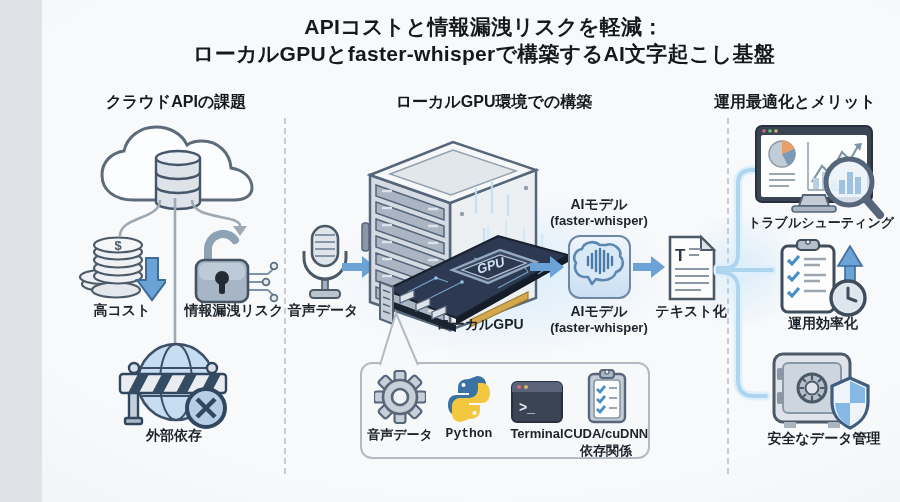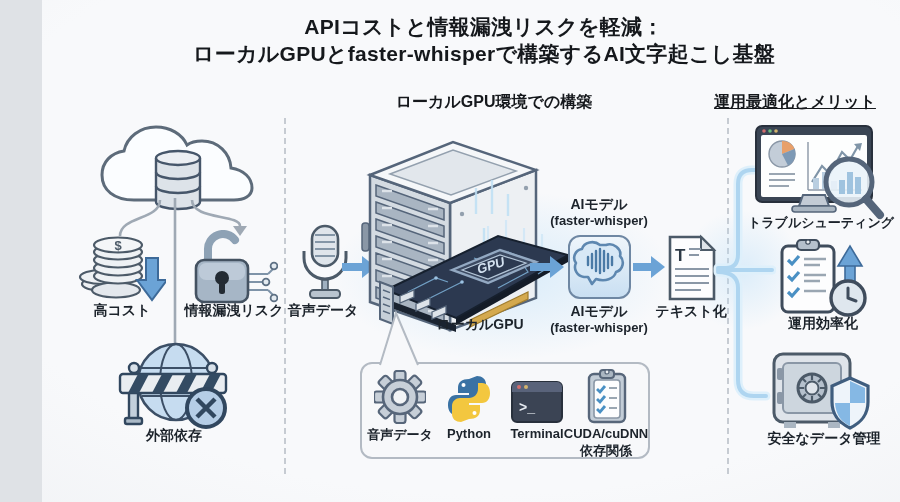--- a/index.html
+++ b/index.html
@@ -30,20 +30,21 @@
     <div>APIコストと情報漏洩リスクを軽減：</div>
     <div>ローカルGPUとfaster-whisperで構築するAI文字起こし基盤</div>
   </div>
 
   <div class="divider" style="left:242px;"></div>
   <div class="divider" style="left:685px;"></div>
 
   <div class="glow" style="left:290px;top:190px;width:340px;height:170px;background:radial-gradient(closest-side,rgba(185,222,248,.5),rgba(185,222,248,0));"></div>
   <div class="glow" style="left:640px;top:210px;width:120px;height:120px;background:radial-gradient(closest-side,rgba(185,222,248,.45),rgba(185,222,248,0));"></div>
 
+  <div class="hd" style="left:134px;top:92px;">クラウドAPIの課題</div>
 
   <svg class="abs" style="left:52px;top:120px;" width="175" height="96" viewBox="0 0 175 96">
     <path d="M40 80 C20 80 8 70 8 55 C8 42 17 33 30 31 C33 17 46 7 62 7 C76 7 88 14 93 25 C97 22 103 21 108 21 C124 21 136 33 137 48 C150 50 158 58 158 68 C158 76 150 80 140 80 Z" fill="#fbfdff" stroke="#5d6b7a" stroke-width="3"></path>
     <g stroke="#46566a" stroke-width="2.4" fill="#dde3e9">
       <path d="M62 38 v44 c0 4 10 7 22 7 s22 -3 22 -7 V38"></path>
       <ellipse cx="84" cy="38" rx="22" ry="7" fill="#eceff3"></ellipse>
       <path d="M62 52 c0 4 10 7 22 7 s22 -3 22 -7" fill="none"></path>
       <path d="M62 66 c0 4 10 7 22 7 s22 -3 22 -7" fill="none"></path>
     </g>
   </svg>
@@ -255,21 +256,21 @@
     </g>
   </svg>
   <div class="lbl xs" style="left:358px;top:426px;">音声データ</div>
 
   <svg class="abs" style="left:404px;top:376px;" width="46" height="46" viewBox="0 0 46 46">
     <path d="M23 3 c-7 0 -11 3 -11 9 v5 h11 v2 H10 c-5 0 -8 4 -8 10 c0 6 3 10 8 10 h4 v-6 c0 -5 4 -9 9 -9 h9 c4 0 8 -3 8 -8 v-8 c0 -5 -4 -8 -9 -8 z" fill="#3a72a4"></path>
     <circle cx="17.5" cy="9" r="2" fill="#fff"></circle>
     <path d="M23 43 c7 0 11 -3 11 -9 v-5 H23 v-2 h13 c5 0 8 -4 8 -10 c0 -6 -3 -10 -8 -10 h-4 v6 c0 5 -4 9 -9 9 h-9 c-4 0 -8 3 -8 8 v8 c0 5 4 8 9 8 z" fill="#f3c73f"></path>
     <circle cx="28.5" cy="37" r="2" fill="#fff"></circle>
   </svg>
-  <div class="lbl xs" style="left:427px;top:426px;">Python</div>
+  <div class="lbl xs" style="left:427px;top:426px;font-family:Liberation Mono, monospace;">Python</div>
 
   <svg class="abs" style="left:469px;top:381px;" width="52" height="42" viewBox="0 0 52 42">
     <rect x="1" y="1" width="50" height="40" rx="5" fill="#3b4454" stroke="#28303c" stroke-width="2"></rect>
     <rect x="1" y="1" width="50" height="10" rx="5" fill="#59637a"></rect>
     <rect x="1" y="7" width="50" height="4" fill="#59637a"></rect>
     <circle cx="8" cy="6" r="2" fill="#d26d6d"></circle>
       <circle cx="15" cy="6" r="2" fill="#d2b36d"></circle>
     <text x="8" y="31" font-size="14" font-weight="bold" fill="#e8edf3">&gt;_</text>
   </svg>
   <div class="lbl xs" style="left:495px;top:426px;">Terminal</div>
@@ -282,21 +283,21 @@
     <g stroke="#4a90c4" stroke-width="2.8" fill="none">
       <path d="M11 21 l3 3 l5 -6 M11 31 l3 3 l5 -6 M11 41 l3 3 l5 -6"></path>
     </g>
     <g stroke="#9aa6b2" stroke-width="2.2">
         <path d="M23 20 h8 M23 30 h8 M23 40 h8"></path>
       </g>
   </svg>
   <div class="lbl xs" style="left:564px;top:426px;">CUDA/cuDNN</div>
   <div class="lbl xs" style="left:564px;top:442px;">依存関係</div>
 
-  <div class="hd" style="left:753px;top:92px;text-decoration:underline;">運用最適化とメリット</div>
+  <div class="hd" style="left:753px;top:92px;">運用最適化とメリット</div>
 
   <svg class="abs" style="left:666px;top:118px;" width="68" height="300" viewBox="0 0 68 300">
     <g fill="none" stroke="#def0fb" stroke-width="9" stroke-linecap="round">
       <path d="M10 150 L18 150 Q30 150 30 136 L30 66 Q30 52 44 52 L58 52"></path>
       <path d="M10 152 L64 152"></path>
       <path d="M10 154 Q30 154 30 170 L30 262 Q30 278 46 278 L58 278"></path>
     </g>
     <g fill="none" stroke="#aed5f0" stroke-width="4" stroke-linecap="round">
       <path d="M10 150 L18 150 Q30 150 30 136 L30 66 Q30 52 44 52 L58 52"></path>
       <path d="M10 152 L64 152"></path>

